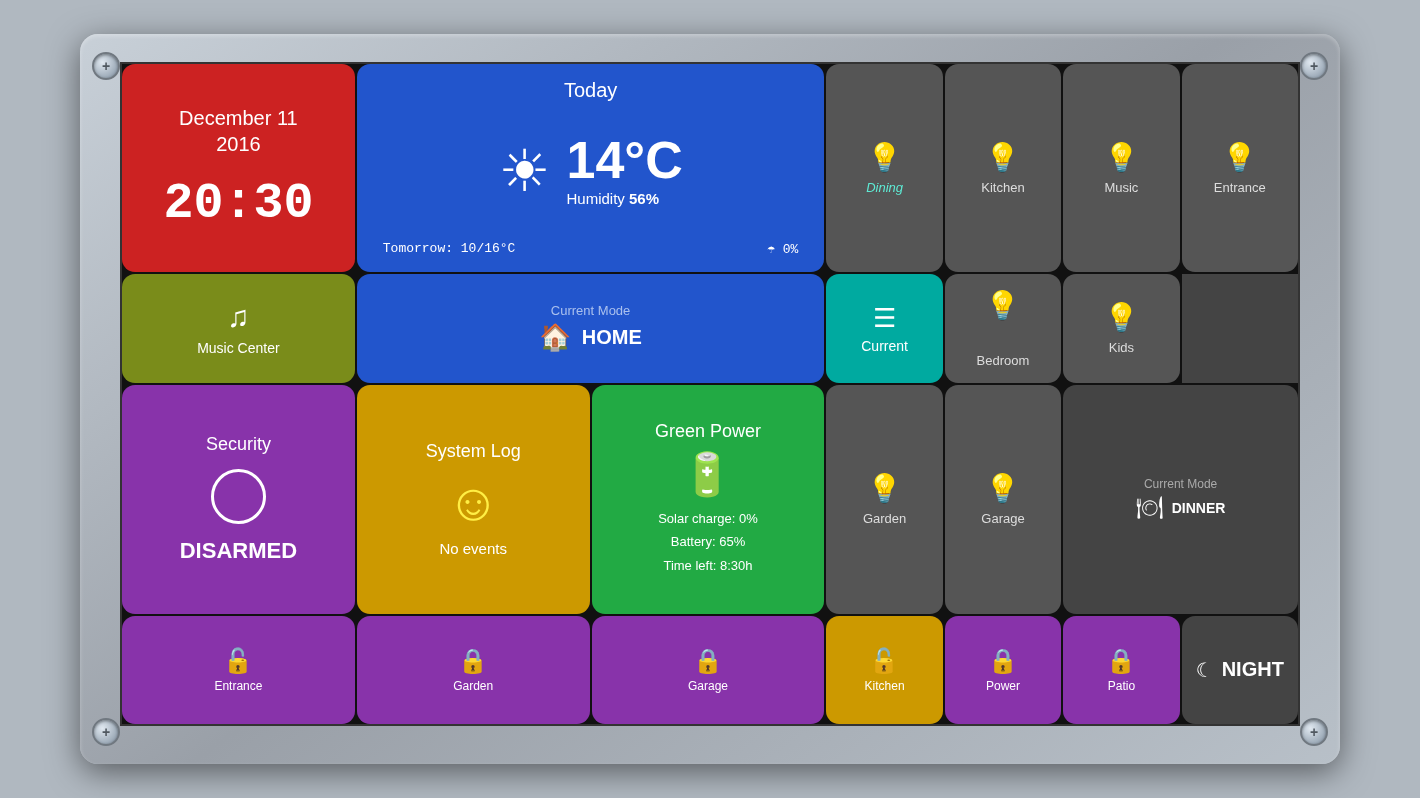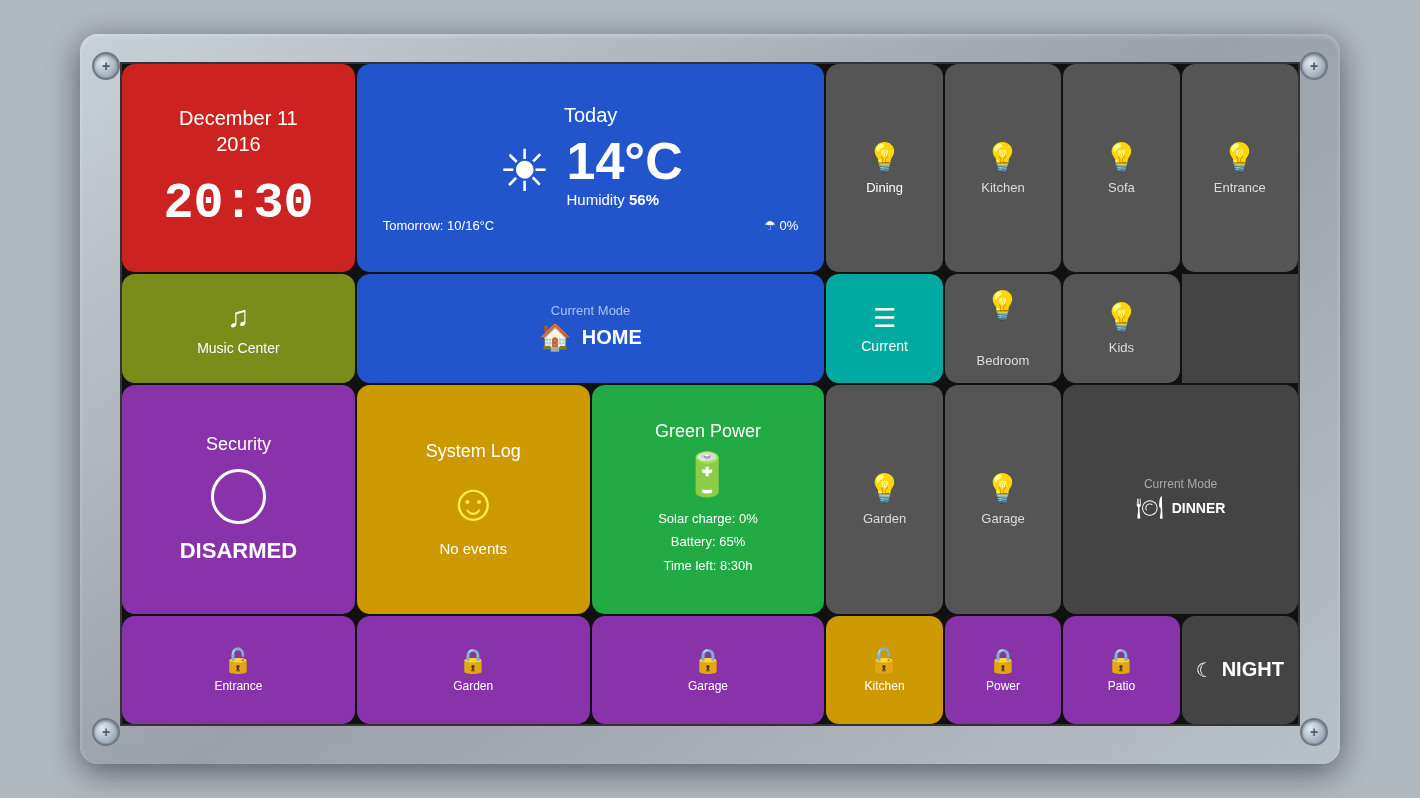--- a/index.html
+++ b/index.html
@@ -152,53 +152,53 @@
   ">
 
     <div class="tile tile-datetime" style="grid-column:1; grid-row:1; background:#cc2222; flex-direction:column; align-items:center; justify-content:center; display:flex; color:white;">
       <div class="date-text">
         <span>December 11</span><br>
         <span>2016</span>
       </div>
       <div class="time-text" style="font-size:50px; font-weight:bold; font-family:'Courier New',monospace; margin-top:8px;">20:30</div>
     </div>
 
-    <div class="tile tile-weather" style="grid-column:2/4; grid-row:1; background:#2255cc; display:flex; flex-direction:column; align-items:center; justify-content:center; color:white; padding:16px;">
+    <div class="tile tile-weather" style="grid-column:2/4; grid-row:1; background:#2255cc; display:flex; flex-direction:column; align-items:center; justify-content:center; color:white; padding:16px;gap:24px;">
       <div style="font-size:20px; margin-bottom:8px;">Today</div>
       <div style="display:flex; align-items:center; gap:16px; margin-bottom:4px;">
         <div style="font-size:58px;">☀</div>
         <div style="display:flex; flex-direction:column;">
           <div style="font-size:52px; font-weight:bold; line-height:1;">14°C</div>
           <div style="font-size:15px; margin-top:4px;">
             <span>Humidity</span>
             <strong>56%</strong>
           </div>
         </div>
       </div>
-      <div style="display:flex; justify-content:space-between; width:100%; padding:0 10px; margin-top:6px;">
+      <div style="display:flex; justify-content:space-between; width:100%; padding:0 10px; margin-top:6px;font-family:Liberation Mono, monospace;">
         <span style="font-size:13px;">Tomorrow: 10/16°C</span>
         <span style="font-size:13px;">
           ☂ <span>0%</span>
         </span>
       </div>
     </div>
 
     <div class="tile tile-light" style="grid-column:4; grid-row:1; background:#555; display:flex; flex-direction:column; align-items:center; justify-content:center; color:white;">
       <div style="font-size:28px; color:#ffdd00; margin-bottom:6px;">💡</div>
-      <div style="font-size:13px; color:#ffffff;">Dining</div>
+      <div style="font-size:13px; color:#5eead4;font-style:italic;">Dining</div>
     </div>
 
     <div class="tile tile-light" style="grid-column:5; grid-row:1; background:#555; display:flex; flex-direction:column; align-items:center; justify-content:center; color:white;">
       <div style="font-size:28px; color:#ffdd00; margin-bottom:6px;">💡</div>
       <div style="font-size:13px; color:#ddd;">Kitchen</div>
     </div>
 
     <div class="tile tile-light" style="grid-column:6; grid-row:1; background:#555; display:flex; flex-direction:column; align-items:center; justify-content:center; color:white;">
       <div style="font-size:28px; color:#ffdd00; margin-bottom:6px;">💡</div>
-      <div style="font-size:13px; color:#ddd;">Sofa</div>
+      <div style="font-size:13px; color:#ddd;">Music</div>
     </div>
 
     <div class="tile tile-light" style="grid-column:7; grid-row:1; background:#555; display:flex; flex-direction:column; align-items:center; justify-content:center; color:white;">
       <div style="font-size:28px; color:#ffdd00; margin-bottom:6px;">💡</div>
       <div style="font-size:13px; color:#ddd;">Entrance</div>
     </div>
 
     <div class="tile tile-music" style="grid-column:1; grid-row:2; background:#7a8c1a; display:flex; flex-direction:column; align-items:center; justify-content:center; color:white;">
       <div style="font-size:30px; margin-bottom:6px;">♫</div>
       <div style="font-size:14px;">Music Center</div>

